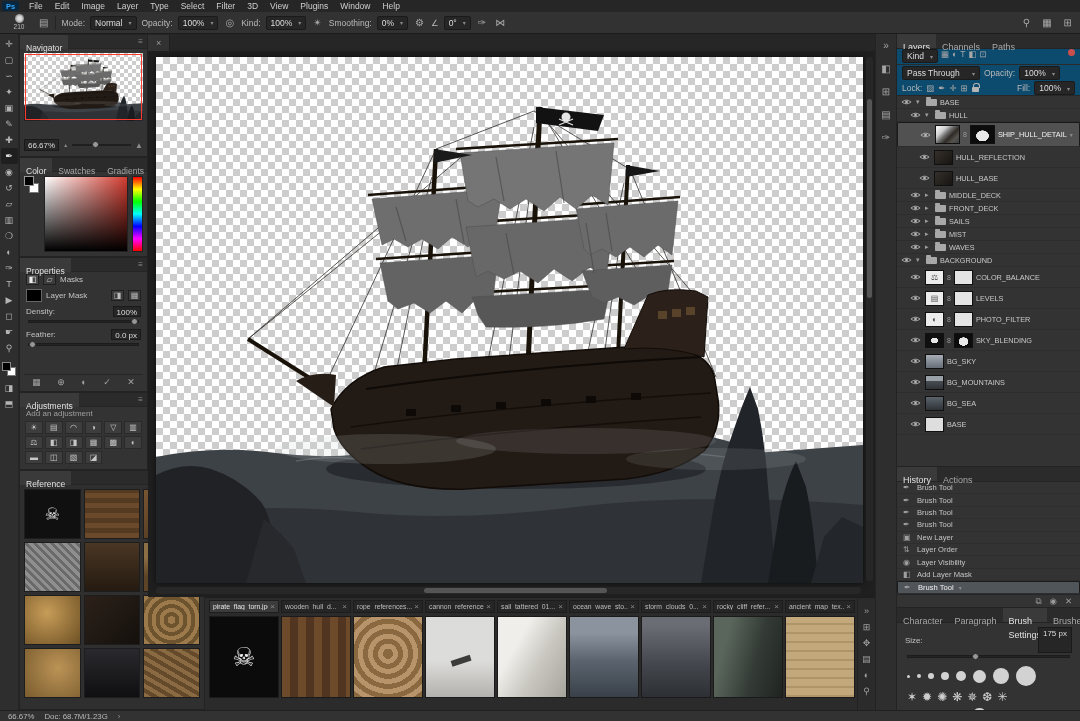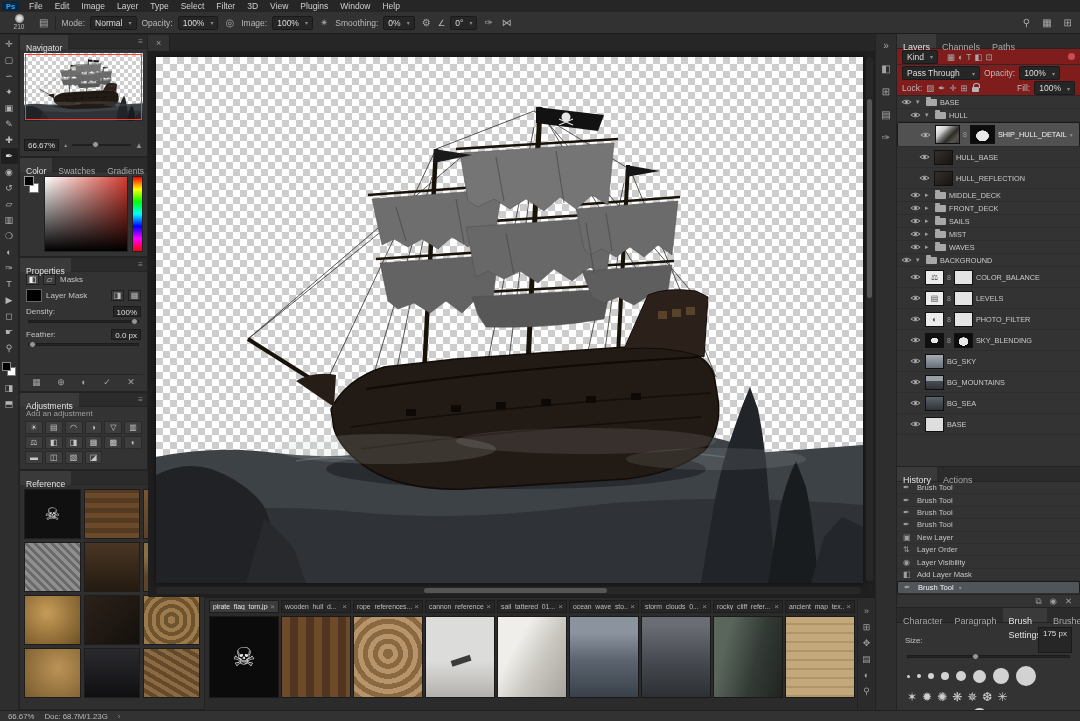--- a/index.html
+++ b/index.html
@@ -119,23 +119,23 @@
 .fs-ocean{background:linear-gradient(180deg,#8b949e 20%,#5b646e 55%,#39404a)}
 .fs-storm{background:linear-gradient(180deg,#6a6e74 10%,#43474d 60%,#2c2f33)}
 .fs-cliff{background:linear-gradient(105deg,#5a665c 20%,#343b36 60%,#1f2421)}
 .fs-map{background:repeating-linear-gradient(0deg,rgba(120,90,50,.25) 0 2px,transparent 2px 9px),#c3a87c}
 #fs-side{width:18px;border-left:1px solid #222;display:flex;flex-direction:column;align-items:center;gap:6px;padding-top:8px}
 #fs-side span{color:#9d9d9d;font-size:9px}
 
 #rightstrip{position:absolute;left:875px;top:34px;width:22px;bottom:11px;background:#2e2e2e;border-left:1px solid #232323;border-right:1px solid #232323;display:flex;flex-direction:column;align-items:center;padding-top:6px;gap:12px}
 #rightstrip span{color:#a5a5a5;font-size:10px}
 
-#rightdock{position:absolute;left:897px;top:34px;width:183px;bottom:11px;background:#7f1d1d}
+#rightdock{position:absolute;left:897px;top:34px;width:183px;bottom:11px;background:#0c4a6e}
 .rtabs{height:15px;background:#2b2b2b;display:flex;align-items:flex-end;border-bottom:1px solid #242424}
-#filterrow{height:16px;display:flex;align-items:center;gap:9px;padding:0 5px;border-bottom:1px solid #2a2a2a}
+#filterrow{height:16px;display:flex;align-items:flex-start;gap:3px;padding:0 5px;border-bottom:1px solid #2a2a2a}
 .f-ico{color:#a8a8a8;font-size:8.5px}
 #filter-dot{width:7px;height:7px;border-radius:50%;background:#c94f4f;margin-left:auto}
 #blendrow{height:16px;display:flex;align-items:center;gap:4px;padding:0 5px}
 #lockrow{height:15px;display:flex;align-items:center;gap:4px;padding:0 5px;border-bottom:1px solid #272727}
 .lockicon{width:7px;height:5px;background:#b5b5b5;position:relative;border-radius:1px;margin-top:3px}
 .lockicon::before{content:"";position:absolute;top:-4px;left:1px;width:5px;height:4px;border:1px solid #b5b5b5;border-bottom:none;border-radius:3px 3px 0 0}
 #layer-list{position:absolute;left:0;right:0;top:62px;bottom:244px;overflow:hidden;background:#333}
 .lrow{display:flex;align-items:center;gap:3px;border-bottom:1px solid #2d2d2d;padding-right:2px}
 .lrow.group{height:13px}
 .lrow.layer,.lrow.adjustment{height:21px}
@@ -283,21 +283,21 @@
   <span class="vdiv"></span>
   <span class="ob-lab">Mode:</span>
   <div class="sel">
       <span>Normal</span>
     </div>
   <span class="ob-lab">Opacity:</span>
   <div class="sel">
       <span>100%</span>
     </div>
   <span class="ob-ico">◎</span>
-  <span class="ob-lab">Image:</span>
+  <span class="ob-lab">Kind:</span>
   <div class="sel">
       <span>100%</span>
     </div>
   <span class="ob-ico">✴</span>
   <span class="ob-lab">Smoothing:</span>
   <div class="sel">
       <span>0%</span>
     </div>
   <span class="ob-ico">⚙</span>
   <span class="ob-lab">∠</span>
@@ -734,31 +734,31 @@
         <span class="lname">SHIP_HULL_DETAIL</span>
       </div>
       <div class="lrow layer" style="padding-left: 21px;">
         <span class="leye">
           <svg width="11" height="8" viewBox="0 0 12 8">
             <path d="M1 4 Q6 0 11 4 Q6 8 1 4 Z" fill="none" stroke="#b8b8b8" stroke-width="0.9"></path>
             <circle cx="6" cy="4" r="1.5" fill="#b8b8b8"></circle>
           </svg>
         </span>
         <span class="lthumb t-dark"></span>
+        <span class="lname">HULL_REFLECTION</span>
+      </div>
+      <div class="lrow layer" style="padding-left: 21px;">
+        <span class="leye">
+          <svg width="11" height="8" viewBox="0 0 12 8">
+            <path d="M1 4 Q6 0 11 4 Q6 8 1 4 Z" fill="none" stroke="#b8b8b8" stroke-width="0.9"></path>
+            <circle cx="6" cy="4" r="1.5" fill="#b8b8b8"></circle>
+          </svg>
+        </span>
+        <span class="lthumb t-dark"></span>
         <span class="lname">HULL_BASE</span>
-      </div>
-      <div class="lrow layer" style="padding-left: 21px;">
-        <span class="leye">
-          <svg width="11" height="8" viewBox="0 0 12 8">
-            <path d="M1 4 Q6 0 11 4 Q6 8 1 4 Z" fill="none" stroke="#b8b8b8" stroke-width="0.9"></path>
-            <circle cx="6" cy="4" r="1.5" fill="#b8b8b8"></circle>
-          </svg>
-        </span>
-        <span class="lthumb t-dark"></span>
-        <span class="lname">HULL_REFLECTION</span>
       </div>
       <div class="lrow group" style="padding-left: 12px;">
         <span class="leye">
           <svg width="11" height="8" viewBox="0 0 12 8">
             <path d="M1 4 Q6 0 11 4 Q6 8 1 4 Z" fill="none" stroke="#b8b8b8" stroke-width="0.9"></path>
             <circle cx="6" cy="4" r="1.5" fill="#b8b8b8"></circle>
           </svg>
         </span>
         <span class="larrow">▸</span>
         <span class="lfolder"></span>

